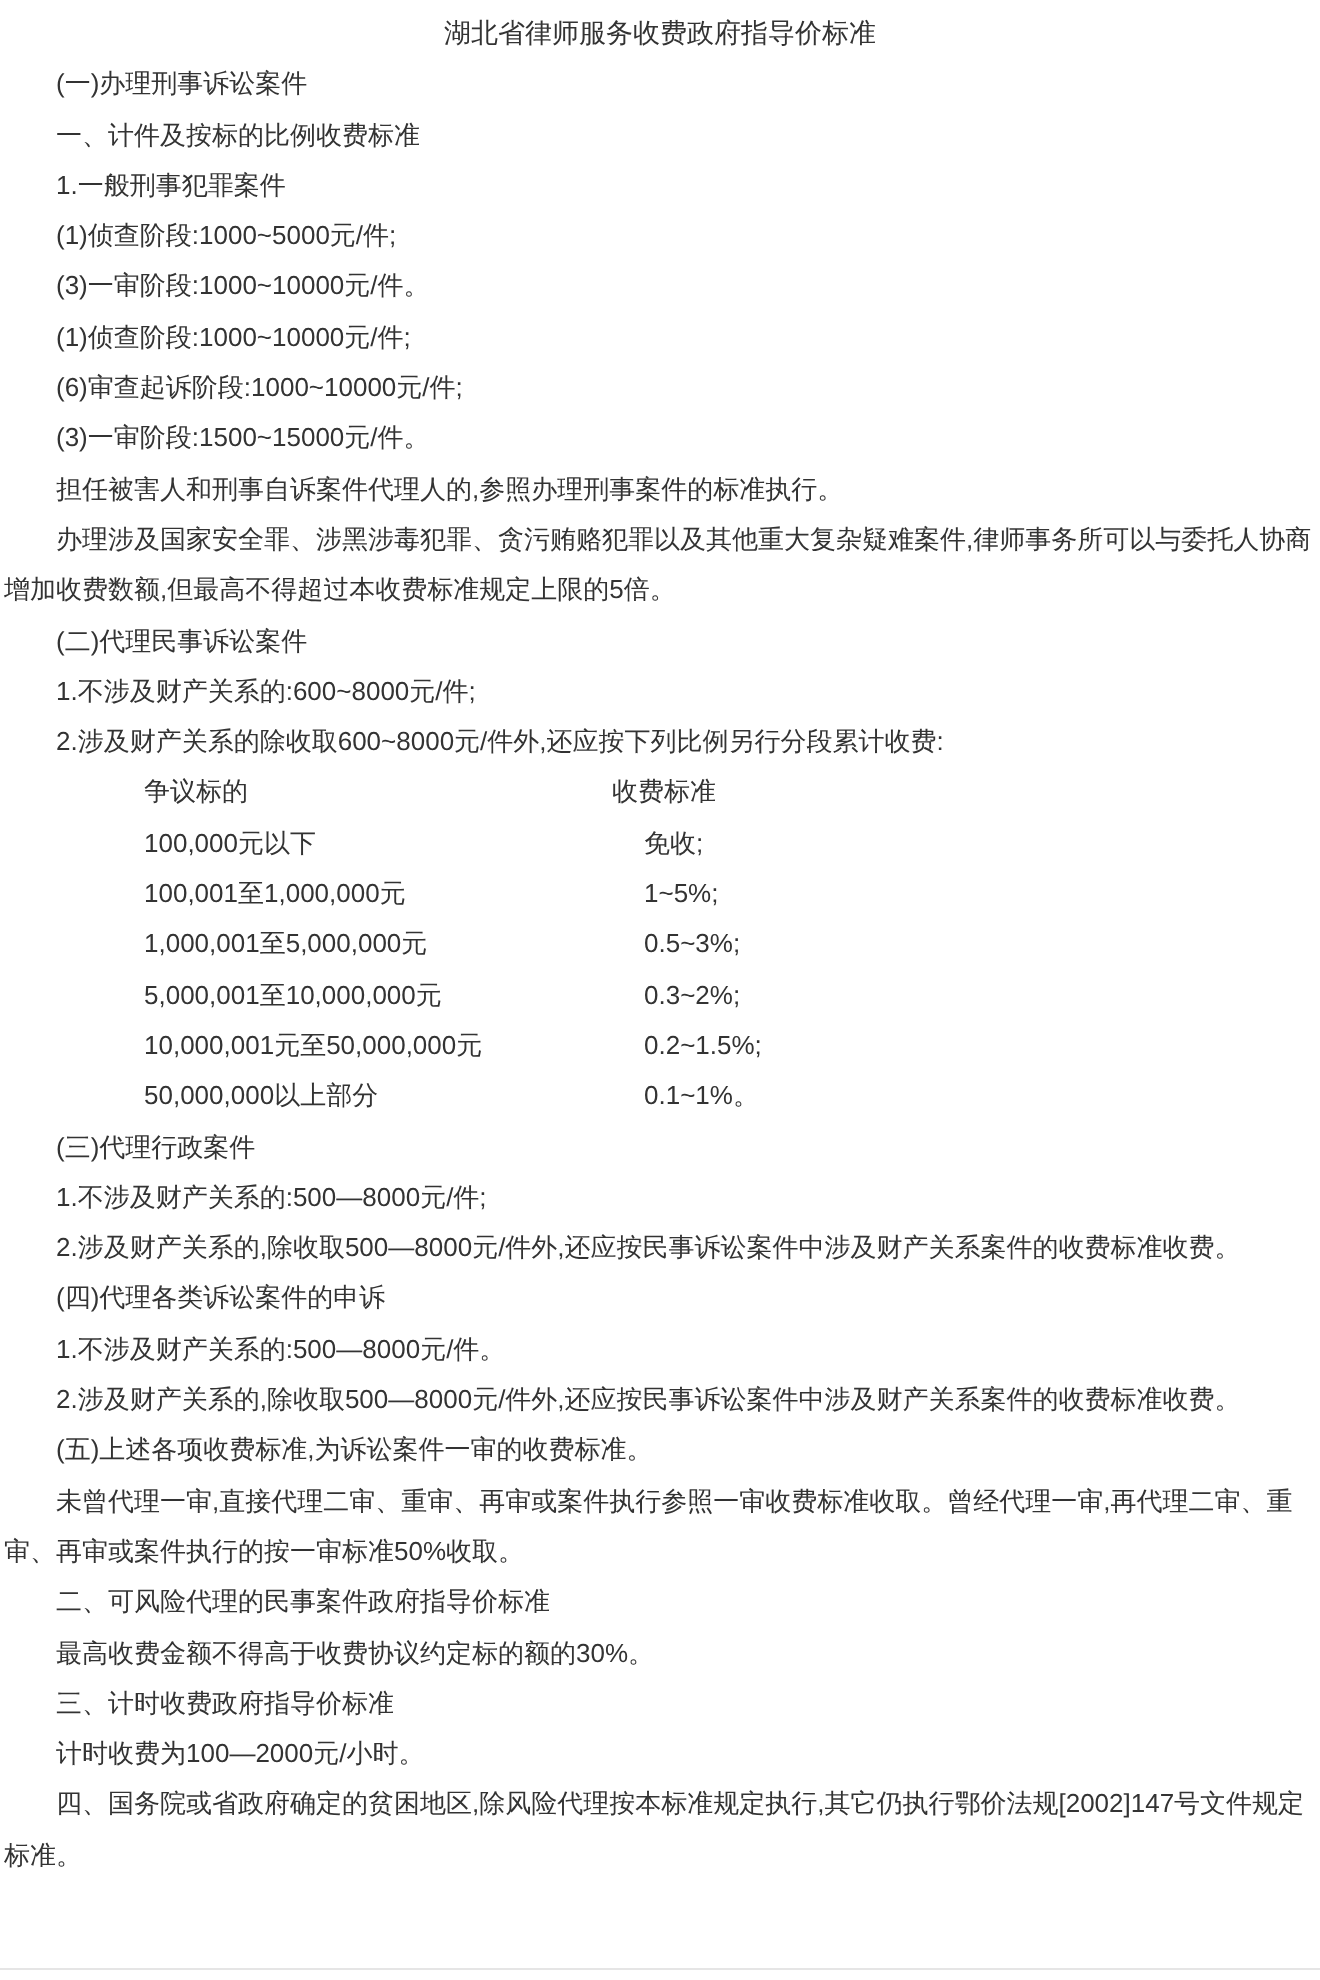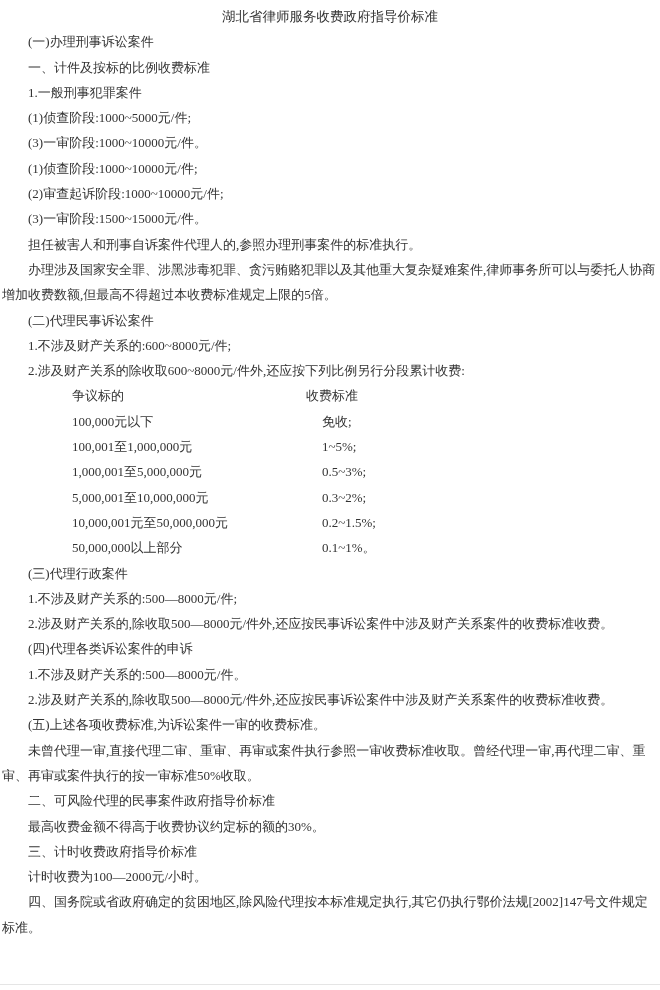--- a/index.html
+++ b/index.html
@@ -9,21 +9,20 @@
     background: #ffffff;
     overflow: hidden;
     position: relative;
     font-family: "Liberation Sans", sans-serif;
   }
   .doc {
     padding: 4px 2px 0 2px;
     color: #333333;
     font-size: 13px;
     line-height: 25.3px;
-    font-family: Liberation Serif, serif;
   }
   .doc-title {
     margin: 0;
     font-size: 13.5px;
     font-weight: 400;
     text-align: center;
     text-indent: 0;
     color: #333333;
   }
   .doc p {
@@ -55,21 +54,21 @@
 <div class="doc">
 
   <h1 class="doc-title">湖北省律师服务收费政府指导价标准</h1>
 
   <p>(一)办理刑事诉讼案件</p>
   <p>一、计件及按标的比例收费标准</p>
   <p>1.一般刑事犯罪案件</p>
   <p>(1)侦查阶段:1000~5000元/件;</p>
   <p>(3)一审阶段:1000~10000元/件。</p>
   <p>(1)侦查阶段:1000~10000元/件;</p>
-  <p>(2)审查起诉阶段:1000~10000元/件;</p>
+  <p>(6)审查起诉阶段:1000~10000元/件;</p>
   <p>(3)一审阶段:1500~15000元/件。</p>
   <p>担任被害人和刑事自诉案件代理人的,参照办理刑事案件的标准执行。</p>
   <p>办理涉及国家安全罪、涉黑涉毒犯罪、贪污贿赂犯罪以及其他重大复杂疑难案件,律师事务所可以与委托人协商增加收费数额,但最高不得超过本收费标准规定上限的5倍。</p>
   <p>(二)代理民事诉讼案件</p>
   <p>1.不涉及财产关系的:600~8000元/件;</p>
   <p>2.涉及财产关系的除收取600~8000元/件外,还应按下列比例另行分段累计收费:</p>
 
   <div>
     <p class="fee-row">
       <span class="fee-col1">争议标的</span><span class="fee-col2">收费标准</span>

